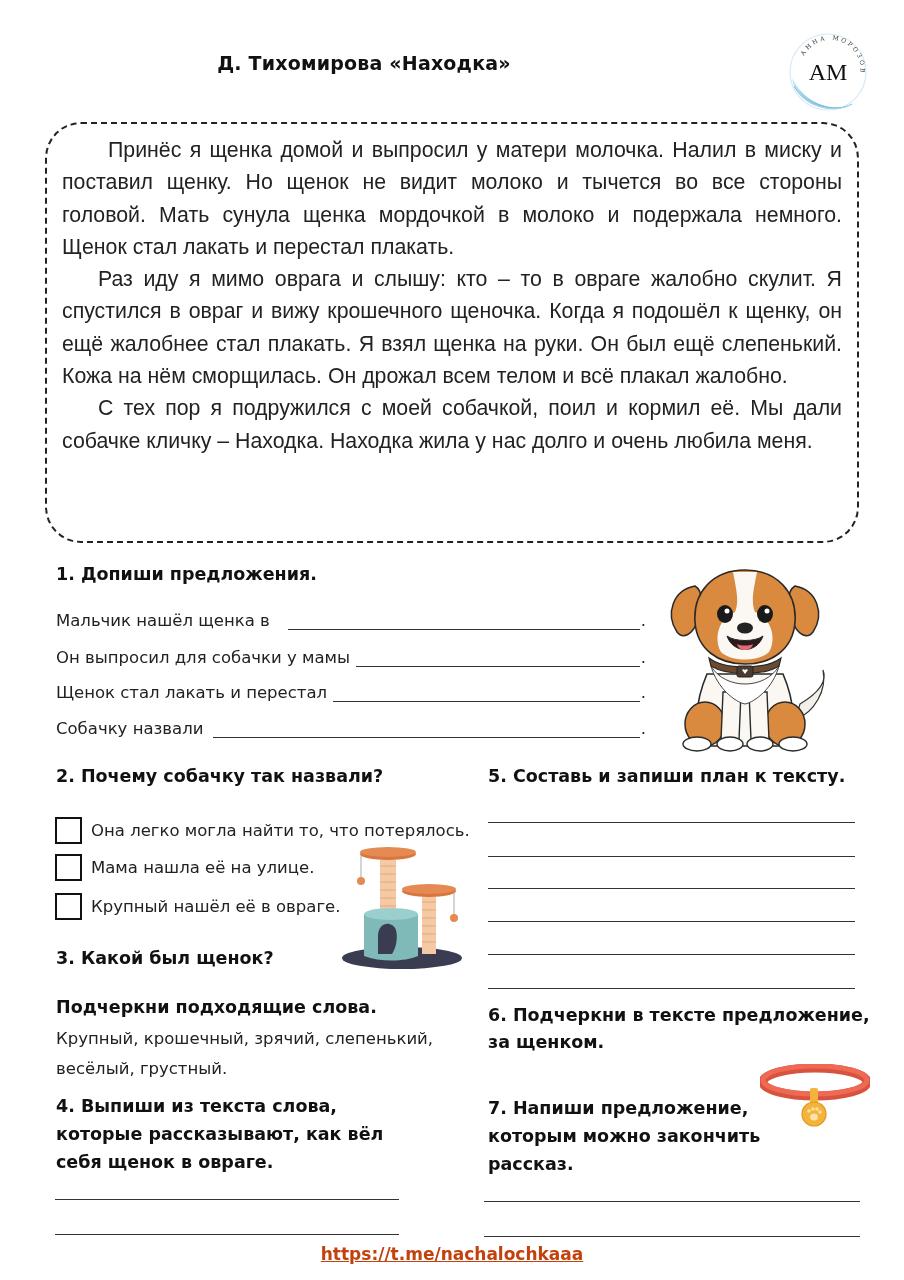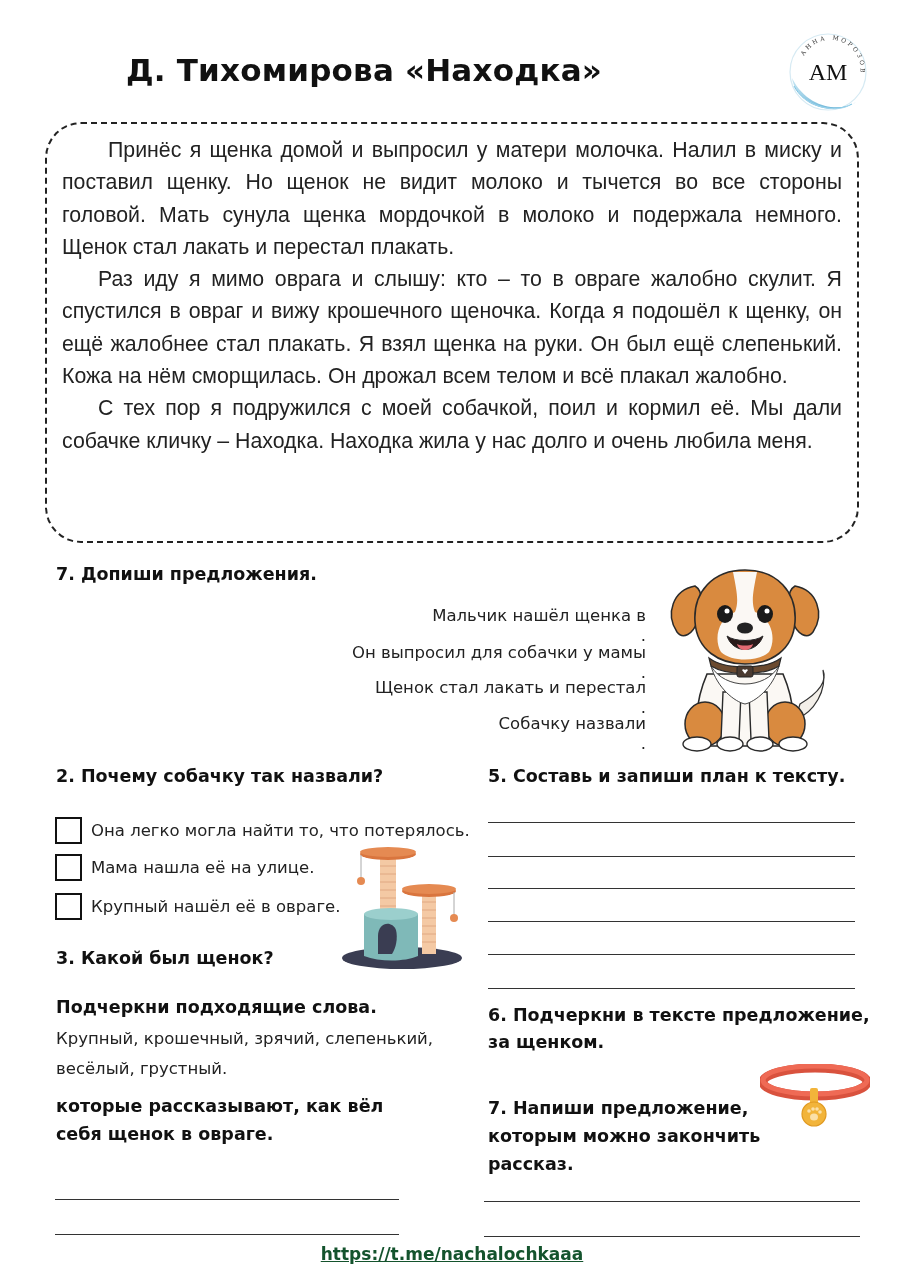--- a/index.html
+++ b/index.html
@@ -1,43 +1,43 @@
 <!DOCTYPE html>
 <html><head>
   <meta charset="utf-8">
   <style>
     * { box-sizing: border-box; margin: 0; padding: 0; }
     html, body { width: 904px; height: 1280px; background: #ffffff; overflow: hidden; }
     body { position: relative; font-family: "DejaVu Sans", "Liberation Sans", sans-serif; color: #1a1a1a; }
     .abs { position: absolute; }
 
-    .title { left: 0; top: 52px; width: 728px; text-align: center; font-weight: bold; font-size: 31px; color: #111; letter-spacing: 0.2px; }
+    .title { left: 0; top: 52px; width: 728px; text-align: center; font-weight: bold; font-size: 19px; color: #111; letter-spacing: 0.2px; }
 
     .logo { left: 782px; top: 26px; width: 92px; height: 92px; }
 
     .story { left: 45px; top: 122px; width: 814px; height: 421px; border: 2.5px dashed #222; border-radius: 36px; }
     .story-text { left: 62px; top: 134px; width: 780px; font-family: "Liberation Sans", sans-serif; font-size: 21.3px; line-height: 32.3px; text-align: justify; color: #222; }
     .story-text p { text-indent: 46px; }
     .story-text p + p { text-indent: 36px; }
 
     .h { font-weight: bold; font-size: 17.5px; color: #111; line-height: 28px; }
     .t { font-size: 16.5px; color: #222; }
 
-    .fill-row { left: 56px; width: 590px; height: 24px; display: flex; align-items: flex-end; font-size: 16.5px; color: #222; flex-direction: column; }
+    .fill-row { left: 56px; width: 590px; height: 24px; display: flex; align-items: flex-end; font-size: 16.5px; color: #222; }
     .fill-row .label { white-space: nowrap; }
     .fill-row .blank { flex: 1; border-bottom: 1.3px solid #333; height: 18px; margin-left: 6px; }
     .fill-row .dot { margin-left: 1px; }
 
     .cb-row { left: 55px; height: 28px; display: flex; align-items: center; }
     .cb { width: 27px; height: 27px; border: 2.4px solid #111; background: #fff; margin-right: 9px; cursor: pointer; }
     .cb-row .t { font-size: 16.5px; }
 
     .line { height: 0; border-bottom: 1.3px solid #333; }
 
-    .link { left: 0; top: 1244px; width: 904px; text-align: center; font-weight: bold; font-size: 17px; text-decoration: underline; color: #14532d; }
+    .link { left: 0; top: 1244px; width: 904px; text-align: center; font-weight: bold; font-size: 17px; text-decoration: underline; color: #c2410c; }
   </style>
 </head>
 <body>
 
 <div class="abs title">Д. Тихомирова «Находка»</div>
 
 <div class="abs logo">
   <svg width="92" height="92" viewBox="0 0 92 92">
     <defs>
       <linearGradient id="wave" x1="0" y1="0" x2="1" y2="1">
@@ -55,21 +55,21 @@
   </svg>
 </div>
 
 <div class="abs story"></div>
 <div class="abs story-text">
   <p>Принёс я щенка домой и выпросил у матери молочка. Налил в миску и поставил щенку. Но щенок не видит молоко и тычется во все стороны головой. Мать сунула щенка мордочкой в молоко и подержала немного. Щенок стал лакать и перестал плакать.</p>
   <p>Раз иду я мимо оврага и слышу: кто – то в овраге жалобно скулит. Я спустился в овраг и вижу крошечного щеночка. Когда я подошёл к щенку, он ещё жалобнее стал плакать. Я взял щенка на руки. Он был ещё слепенький. Кожа на нём сморщилась. Он дрожал всем телом и всё плакал жалобно.</p>
   <p>С тех пор я подружился с моей собачкой, поил и кормил её. Мы дали собачке кличку – Находка. Находка жила у нас долго и очень любила меня.</p>
 </div>
 
-<div class="abs h" style="left:56px; top:560px;">7. Допиши предложения.</div>
+<div class="abs h" style="left:56px; top:560px;">1. Допиши предложения.</div>
 
 <div class="abs fill-row" style="top:606px;">
   <span class="label">Мальчик нашёл щенка в</span>
   <span class="blank" style="margin-left:18px;"></span>
   <span class="dot">.</span>
 </div>
 <div class="abs fill-row" style="top:643px;">
   <span class="label">Он выпросил для собачки у мамы</span>
   <span class="blank"></span>
   <span class="dot">.</span>
@@ -184,20 +184,21 @@
 <div class="abs h" style="left:56px; top:944px;">
   <div>3. Какой был щенок?</div>
   <div style="margin-top:21px;">Подчеркни подходящие слова.</div>
 </div>
 <div class="abs t" style="left:56px; top:1024px; line-height:30px;">
   <div>Крупный, крошечный, зрячий, слепенький,</div>
   <div>весёлый, грустный.</div>
 </div>
 
 <div class="abs h" style="left:56px; top:1092px; line-height:28px;">
+  <div>4. Выпиши из текста слова,</div>
   <div>которые рассказывают, как вёл</div>
   <div>себя щенок в овраге.</div>
 </div>
 <div class="abs line" style="left:55px; top:1199px; width:344px;"></div>
 <div class="abs line" style="left:55px; top:1234px; width:344px;"></div>
 
 <div class="abs h" style="left:488px; top:762px;">5. Составь и запиши план к тексту.</div>
 <div class="abs line" style="left:488px; top:822px; width:367px;"></div>
 <div class="abs line" style="left:488px; top:856px; width:367px;"></div>
 <div class="abs line" style="left:488px; top:888px; width:367px;"></div>

